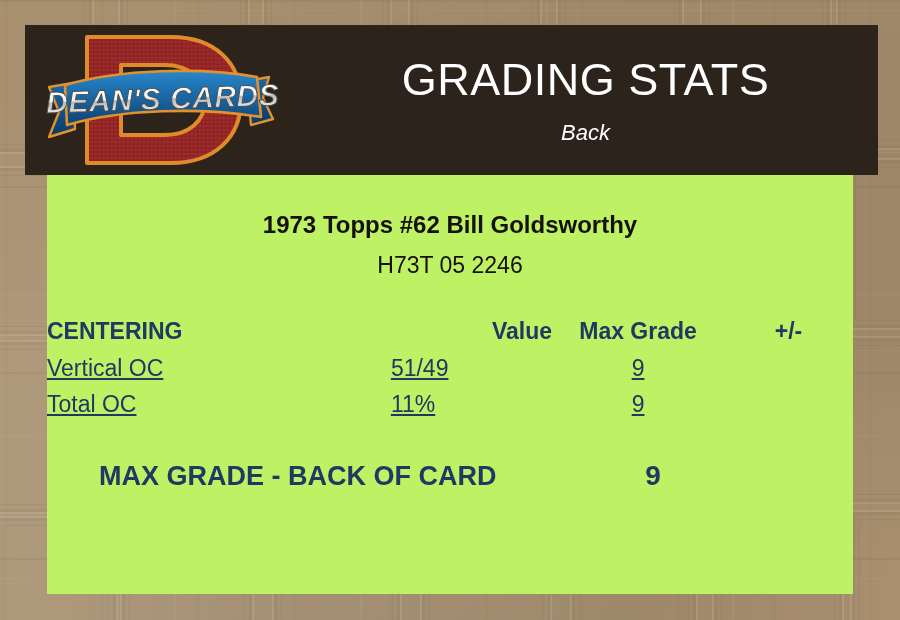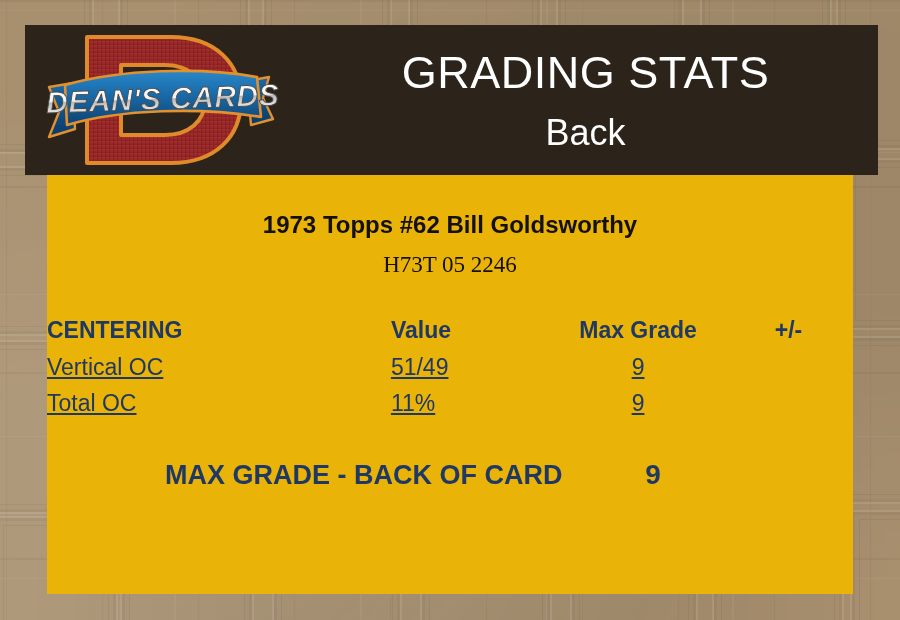--- a/index.html
+++ b/index.html
@@ -90,47 +90,47 @@
     text-align: center;
     color: #ffffff;
     line-height: 1;
   }
   .header-title {
     font-size: 45px;
     letter-spacing: 0.5px;
     white-space: nowrap;
   }
   .header-subtitle {
-    font-size: 36px;
+    font-size: 22px;
     margin-top: 20px;
+    font-style: italic;
   }
 
   
   .panel {
     position: absolute;
     left: 47px;
     top: 175px;
     width: 806px;
     height: 419px;
-    background-color: #eab308;
+    background-color: #bef264;
   }
 
   .card-title {
     text-align: center;
     color: #14100c;
     font-size: 24px;
     font-weight: bold;
     margin-top: 36px;
   }
   .card-serial {
     text-align: center;
     color: #14100c;
     font-size: 23px;
     margin-top: 13px;
-    font-family: Liberation Serif, serif;
   }
 
   
   .stats {
     margin: 33px 0 0 0;
     width: 100%;
     border-collapse: collapse;
     color: #1f3864;
   }
   .stats th, .stats td {
@@ -142,21 +142,21 @@
   .col-max    { width: 160px; }
   .col-pm     { width: 120px; }
 
   .stats thead th {
     font-size: 23px;
     font-weight: bold;
     height: 38px;
     vertical-align: middle;
   }
   .th-label { text-align: left;   padding-left: 106px; }
-  .th-value { text-align: left; }
+  .th-value { text-align: right; }
   .th-max   { text-align: center; }
   .th-pm    { text-align: center; }
 
   .stats tbody td {
     font-size: 23px;
     height: 36px;
     vertical-align: middle;
     text-decoration: underline;
   }
   .td-label { text-align: left; padding-left: 155px; }
@@ -167,21 +167,21 @@
   
   .summary {
     display: flex;
     align-items: baseline;
     margin-top: 38px;
     color: #1f3864;
     font-size: 27px;
     font-weight: bold;
   }
   .summary-label {
-    padding-left: 118px;
+    padding-left: 52px;
     white-space: nowrap;
   }
   .summary-value {
     margin-left: auto;
     width: 160px;
     text-align: center;
     margin-right: 120px;
     font-size: 28px;
   }
 </style>

